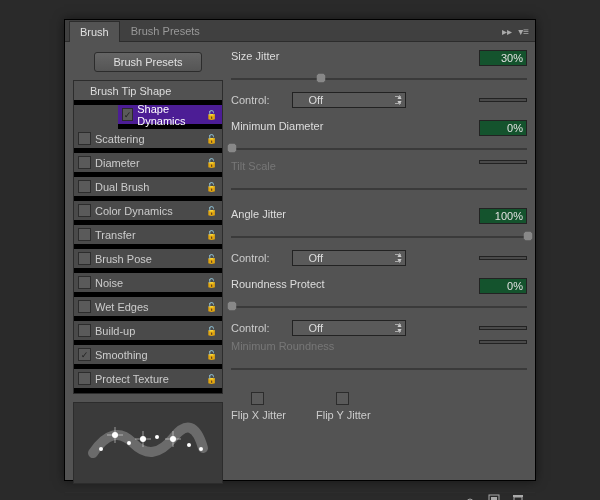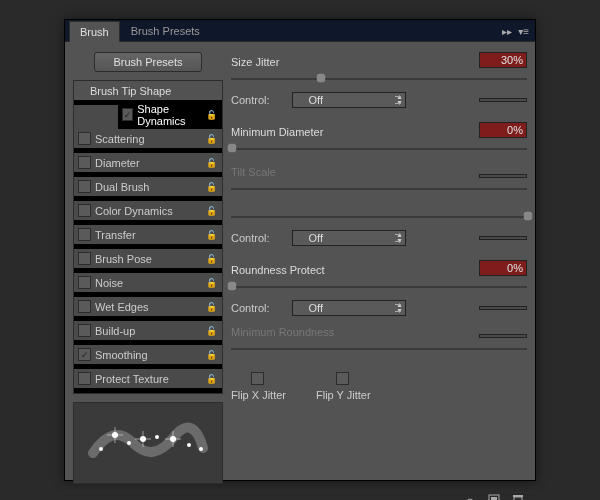--- a/index.html
+++ b/index.html
@@ -1,36 +1,36 @@
 <!DOCTYPE html>
 <html><head>
 <meta charset="utf-8">
 <style>
 body{margin:0;background:#2a2a2a;font-family:Tahoma,Arial,sans-serif;font-size:11px;color:#ccc;display:flex;justify-content:center;align-items:center;height:500px;}
 .panel{width:470px;height:460px;background:#535353;border:1px solid #000;box-shadow:0 0 10px rgba(0,0,0,0.5);display:flex;flex-direction:column;}
-.tabbar{display:flex;background:#0f172a;border-bottom:1px solid #2c2c2c;height:22px;align-items:flex-end;padding-left:4px;justify-content:flex-end;}
+.tabbar{display:flex;background:#404040;border-bottom:1px solid #2c2c2c;height:22px;align-items:flex-end;padding-left:4px;justify-content:flex-end;}
 .tab{padding:4px 10px;color:#999;cursor:pointer;border:1px solid transparent;border-bottom:none;}
 .tab.active{background:#535353;color:#e0e0e0;border-color:#2c2c2c;position:relative;top:1px;}
 .tabbar-right{margin-left:auto;display:flex;gap:6px;padding:4px 6px;color:#aaa;font-size:10px;}
 .body{display:flex;flex:1;padding:8px;gap:8px;}
 .left{width:150px;display:flex;flex-direction:column;}
 .btn{background:linear-gradient(#656565,#555);border:1px solid #2c2c2c;color:#e0e0e0;padding:3px 18px;border-radius:3px;margin:2px auto 8px;cursor:pointer;}
 .list{border:1px solid #2c2c2c;background:#4a4a4a;}
 .list-item{display:flex;align-items:center;padding:2px 4px;border-bottom:5px solid #000000;cursor:pointer;height:15px;}
 .list-item.header{background:#525252;padding-left:16px;color:#ddd;}
-.list-item.selected{background:#000000;color:#fff;margin-left:44px;}
+.list-item.selected{background:#4c1d95;color:#fff;margin-left:44px;}
 .chk{width:11px;height:11px;border:1px solid #2c2c2c;background:#5a5a5a;margin-right:4px;display:flex;align-items:center;justify-content:center;font-size:9px;color:#222;}
 .chk.on::before{content:"✓";}
 .lock{margin-left:auto;color:#888;font-size:9px;}
 .preview{margin-top:8px;flex:1;border:1px solid #2c2c2c;background:#3a3a3a;min-height:80px;display:flex;align-items:center;justify-content:center;}
 .right{flex:1;display:flex;flex-direction:column;gap:2px;}
-.row{display:flex;align-items:flex-end;height:18px;}
+.row{display:flex;align-items:flex-start;height:18px;}
 .label{width:120px;color:#ddd;}
 .label.dim{color:#777;}
-.val{width:40px;background:#7f1d1d;border:1px solid #222;color:#e0e0e0;text-align:right;padding:1px 3px;margin-left:auto;}
+.val{width:40px;background:#14532d;border:1px solid #222;color:#e0e0e0;text-align:right;padding:1px 3px;margin-left:auto;}
 .val.blank{background:#4a4a4a;}
 .slider{height:14px;position:relative;margin-bottom:4px;}
 .track{position:absolute;top:8px;left:0;right:0;height:2px;background:#3a3a3a;}
 .thumb{position:absolute;top:2px;width:10px;height:10px;background:#888;border:1px solid #333;transform:translateX(-5px) rotate(45deg);clip-path:polygon(50% 0,100% 50%,50% 100%,0 50%);}
 .ctrl-row{display:flex;align-items:center;justify-content:flex-end;gap:22px;margin:2px 0;}
 .ctrl-label{color:#ccc;}
 .select{background:#5a5a5a;border:1px solid #222;color:#ddd;padding:1px 16px 1px 16px;width:80px;position:relative;}
 .select::after{content:"";position:absolute;right:4px;top:3px;width:6px;height:6px;border-top:1px solid #aaa;border-bottom:1px solid #aaa;}
 .select .arr{position:absolute;right:3px;top:1px;font-size:8px;line-height:6px;color:#ccc;}
 .gap{height:6px;}
@@ -169,20 +169,24 @@
           <div class="thumb" style="left:0%"></div>
         </div>
       <div class="row">
           <span class="label dim">Tilt Scale</span>
           <span class="val blank"></span>
         </div>
       <div class="slider">
           <div class="track"></div>
         </div>
       <div class="gap"></div>
+      <div class="row">
+          <span class="label">Angle Jitter</span>
+          <span class="val">100%</span>
+        </div>
       <div class="slider">
           <div class="track"></div>
           <div class="thumb" style="left:100%"></div>
         </div>
       <div class="ctrl-row">
           <span class="ctrl-label">Control:</span>
           <div class="select"><span>Off</span><span class="arr">▴<br>▾</span></div>
           <span class="val blank"></span>
         </div>
       <div class="gap"></div>

